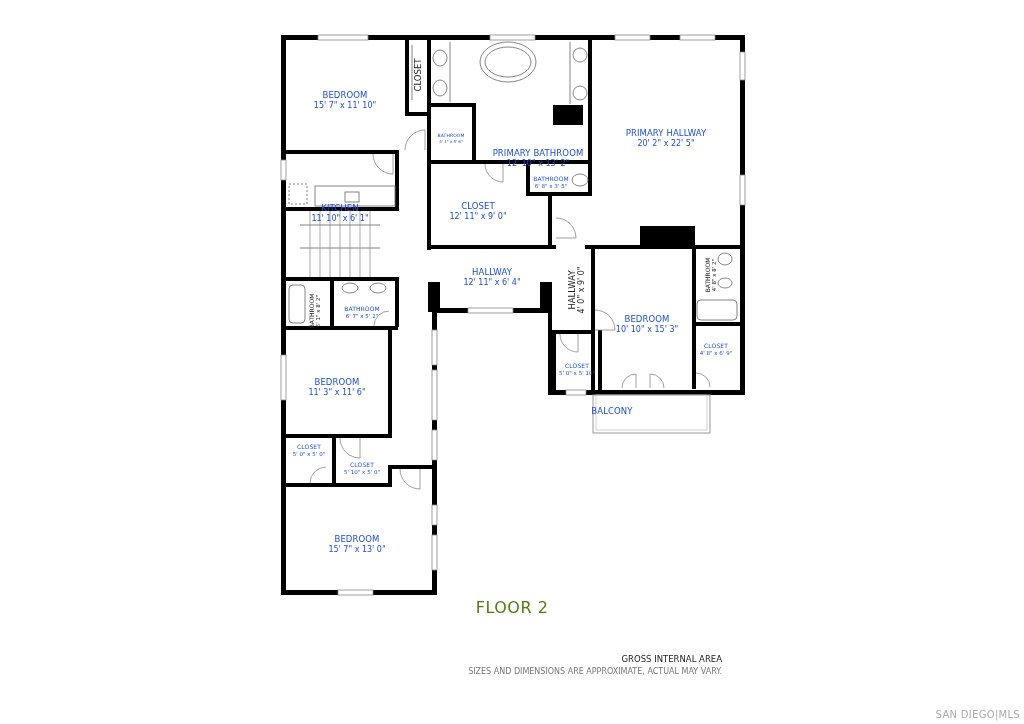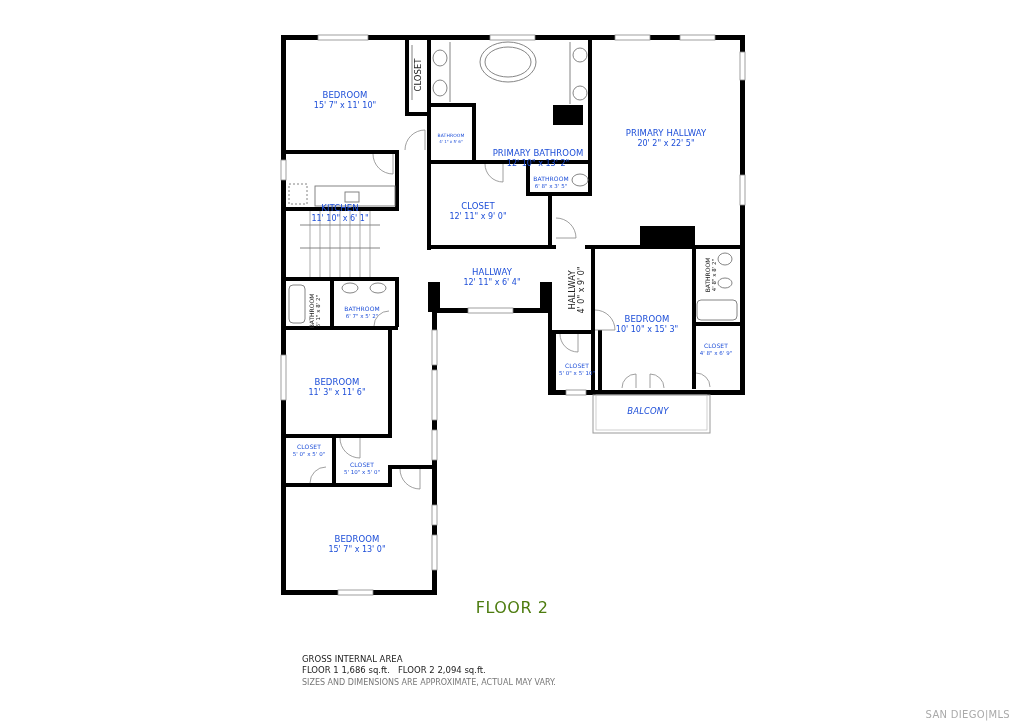--- a/index.html
+++ b/index.html
@@ -15,23 +15,23 @@
     .lbl.sm .n { font-size: 6px; }
     .lbl.sm .d { font-size: 5.5px; }
     .lbl.xs .n { font-size: 4.5px; }
     .lbl.xs .d { font-size: 4px; }
     .vert { position: absolute; transform-origin: center; transform: translate(-50%,-50%) rotate(-90deg); white-space: nowrap; text-align: center; line-height: 1.2; }
     .vert .n { display: block; font-size: 8.5px; }
     .vert .d { display: block; font-size: 8px; }
     .vert.sm .n { font-size: 6px; }
     .vert.sm .d { font-size: 5.5px; }
     #floor-title { position: absolute; left: 512px; top: 598px; transform: translateX(-50%); font-size: 16px; letter-spacing: 0.5px; color: #4d7c0f; }
-    #area-block { position: absolute; left: 512px; top: 654px; transform: translateX(-50%); text-align: left; font-size: 8.5px; line-height: 11px; color: #222; width: 420px; }
+    #area-block { position: absolute; left: 512px; top: 654px; transform: translateX(-50%); text-align: right; font-size: 8.5px; line-height: 11px; color: #222; width: 420px; }
     #area-block .note { color: #777; font-size: 8px; margin-top: 1px; }
-    #mls-logo { position: absolute; right: 14px; bottom: 4px; font-size: 10px; color: #aaa; letter-spacing: 0.3px; }
+    #mls-logo { position: absolute; right: 4px; bottom: 4px; font-size: 10px; color: #aaa; letter-spacing: 0.3px; }
   </style>
 </head>
 <body>
 
 <svg id="plan" viewBox="0 0 1024 724" xmlns="http://www.w3.org/2000/svg">
 
   <g>
     <rect class="wall" x="281" y="35" width="464" height="5"></rect>
     <rect class="wall" x="281" y="35" width="5" height="560"></rect>
     <rect class="wall" x="740" y="35" width="5" height="360"></rect>
@@ -201,21 +201,21 @@
     <span class="d">4' 8" x 8' 2"</span>
   </div>
 <div class="lbl sm" style="left:716px; top:342px;">
     <span class="n">CLOSET</span>
     <span class="d">4' 8" x 6' 9"</span>
   </div>
 <div class="lbl sm" style="left:577px; top:362px;">
     <span class="n">CLOSET</span>
     <span class="d">5' 0" x 5' 10"</span>
   </div>
-<div class="lbl" style="left:648px; top:406px;font-style:italic;">
+<div class="lbl" style="left:612px; top:406px;">
     <span class="n">BALCONY</span>
   </div>
 <div class="vert sm" style="left:315px; top:311px;">
     <span class="n">BATHROOM</span>
     <span class="d">5' 1" x 8' 2"</span>
   </div>
 <div class="lbl sm" style="left:362px; top:305px;">
     <span class="n">BATHROOM</span>
     <span class="d">6' 7" x 5' 2"</span>
   </div>
@@ -233,17 +233,16 @@
   </div>
 <div class="lbl" style="left:357px; top:534px;">
     <span class="n">BEDROOM</span>
     <span class="d">15' 7" x 13' 0"</span>
   </div>
 
 <div id="floor-title">FLOOR 2</div>
 
 <div id="area-block">
   <div>GROSS INTERNAL AREA</div>
-  <div style="white-space:pre;">FLOOR 1 1,686 sq.ft.   FLOOR 2 2,094 sq.ft.</div>
   <div class="note">SIZES AND DIMENSIONS ARE APPROXIMATE, ACTUAL MAY VARY.</div>
 </div>
 
 <div id="mls-logo">SAN DIEGO|MLS</div>
 
 </body></html>

